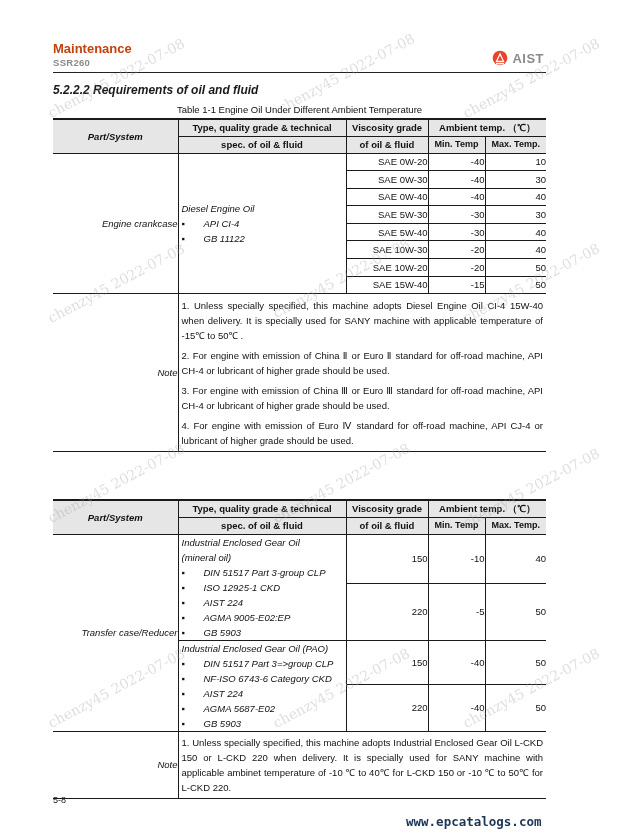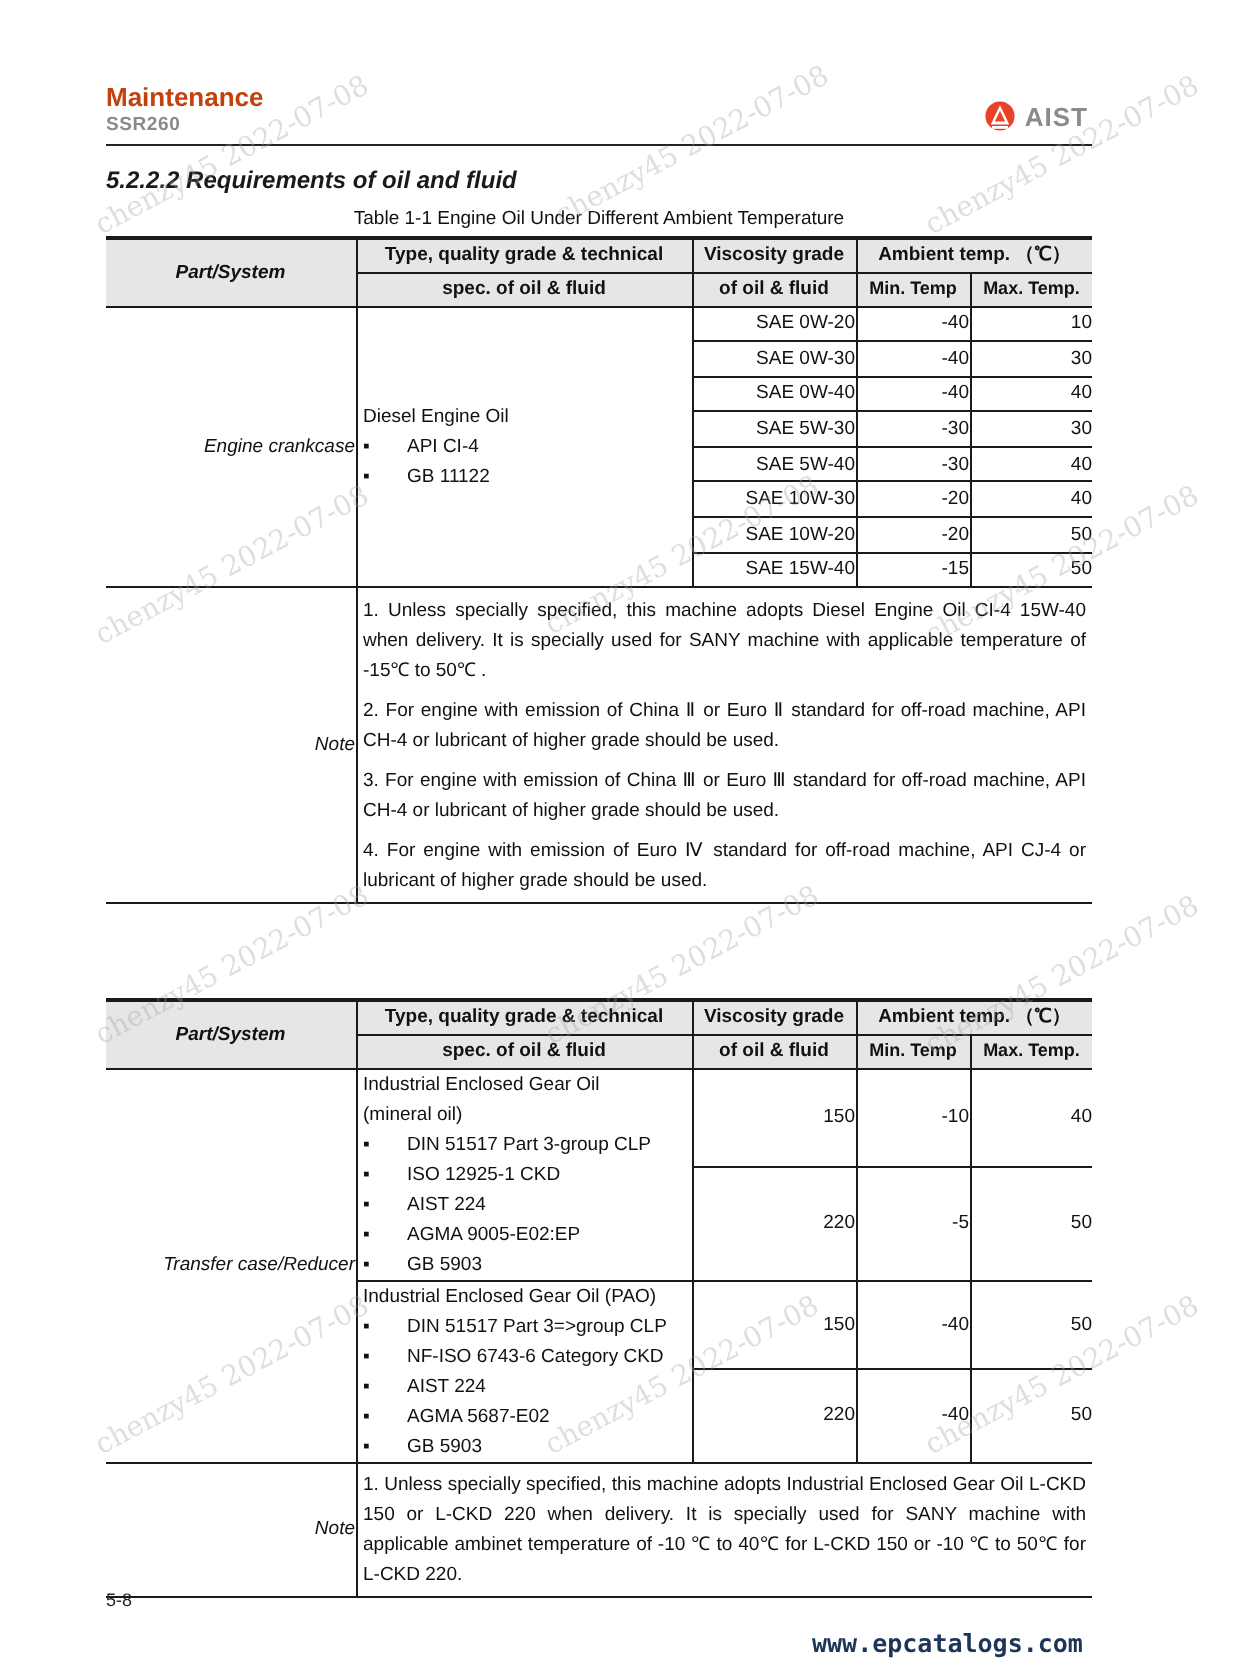--- a/index.html
+++ b/index.html
@@ -18,21 +18,21 @@
 
   .caption { position: absolute; left: 53px; width: 493px; text-align: center; font-size: 9.5px; color: #111; }
 
   table.tbl { position: absolute; left: 53px; width: 493px; border-collapse: collapse; font-size: 9.5px; table-layout: fixed; }
   table.tbl td, table.tbl th { border: 1px solid #1a1a1a; padding: 0; vertical-align: middle; }
   table.tbl th { background: #e6e6e6; font-weight: bold; text-align: center; font-size: 9.5px; line-height: 15px; }
   table.tbl tr.top td, table.tbl tr.top th { border-top: 2px solid #1a1a1a; }
   table.tbl .l { border-left: none; font-style: italic; }
   table.tbl .r { border-right: none; }
   .c { text-align: right; }
-  .spec { padding-left: 3px !important; line-height: 15px; vertical-align: middle; }
+  .spec { padding-left: 3px !important; line-height: 15px; vertical-align: middle; font-style: italic; }
   .bul { display: flex; }
   .bul .dot { width: 22px; flex: none; }
   .note { padding: 3px 3px !important; text-align: justify; line-height: 15px; font-size: 9.5px; }
   .note p { margin-bottom: 5px; }
   .note p:last-child { margin-bottom: 0; }
 
   .footer-page { position: absolute; left: 53px; top: 795px; font-size: 9px; color: #222; }
   .footer-url { position: absolute; left: 406px; top: 814px; font-family: "DejaVu Sans Mono", monospace; font-size: 12.5px; font-weight: bold; color: #1d3557; }
 
   .wm { position: absolute; font-size: 14px; color: rgba(160,160,160,0.35); transform: rotate(-28deg); white-space: nowrap; pointer-events: none; font-family: "DejaVu Serif", serif; }

